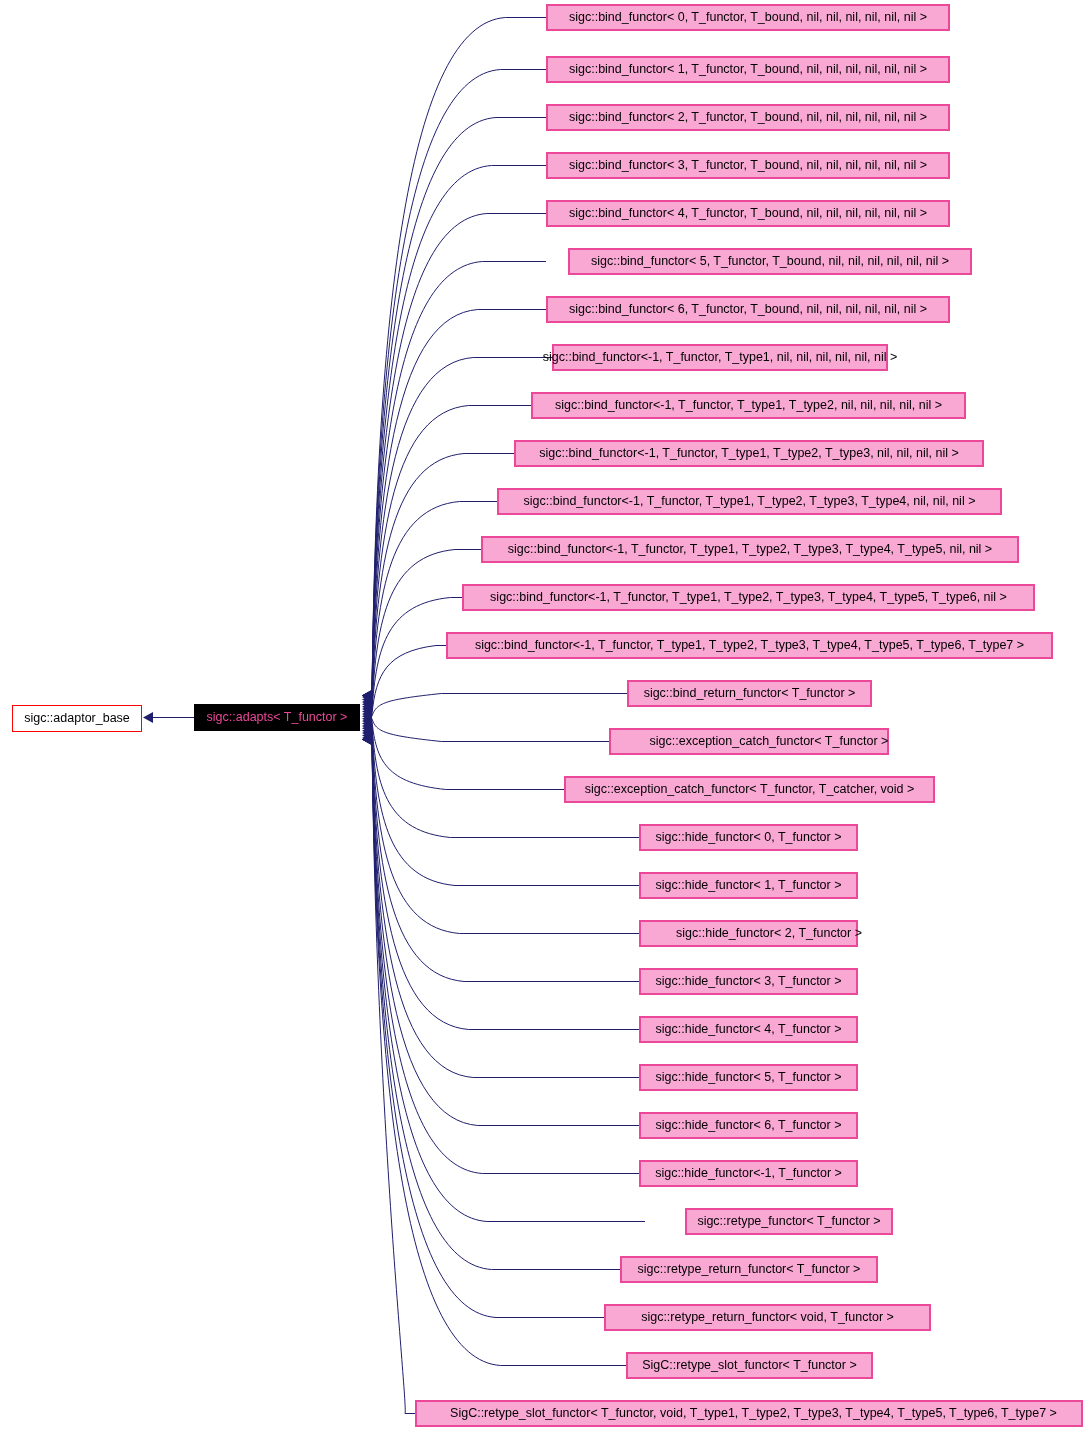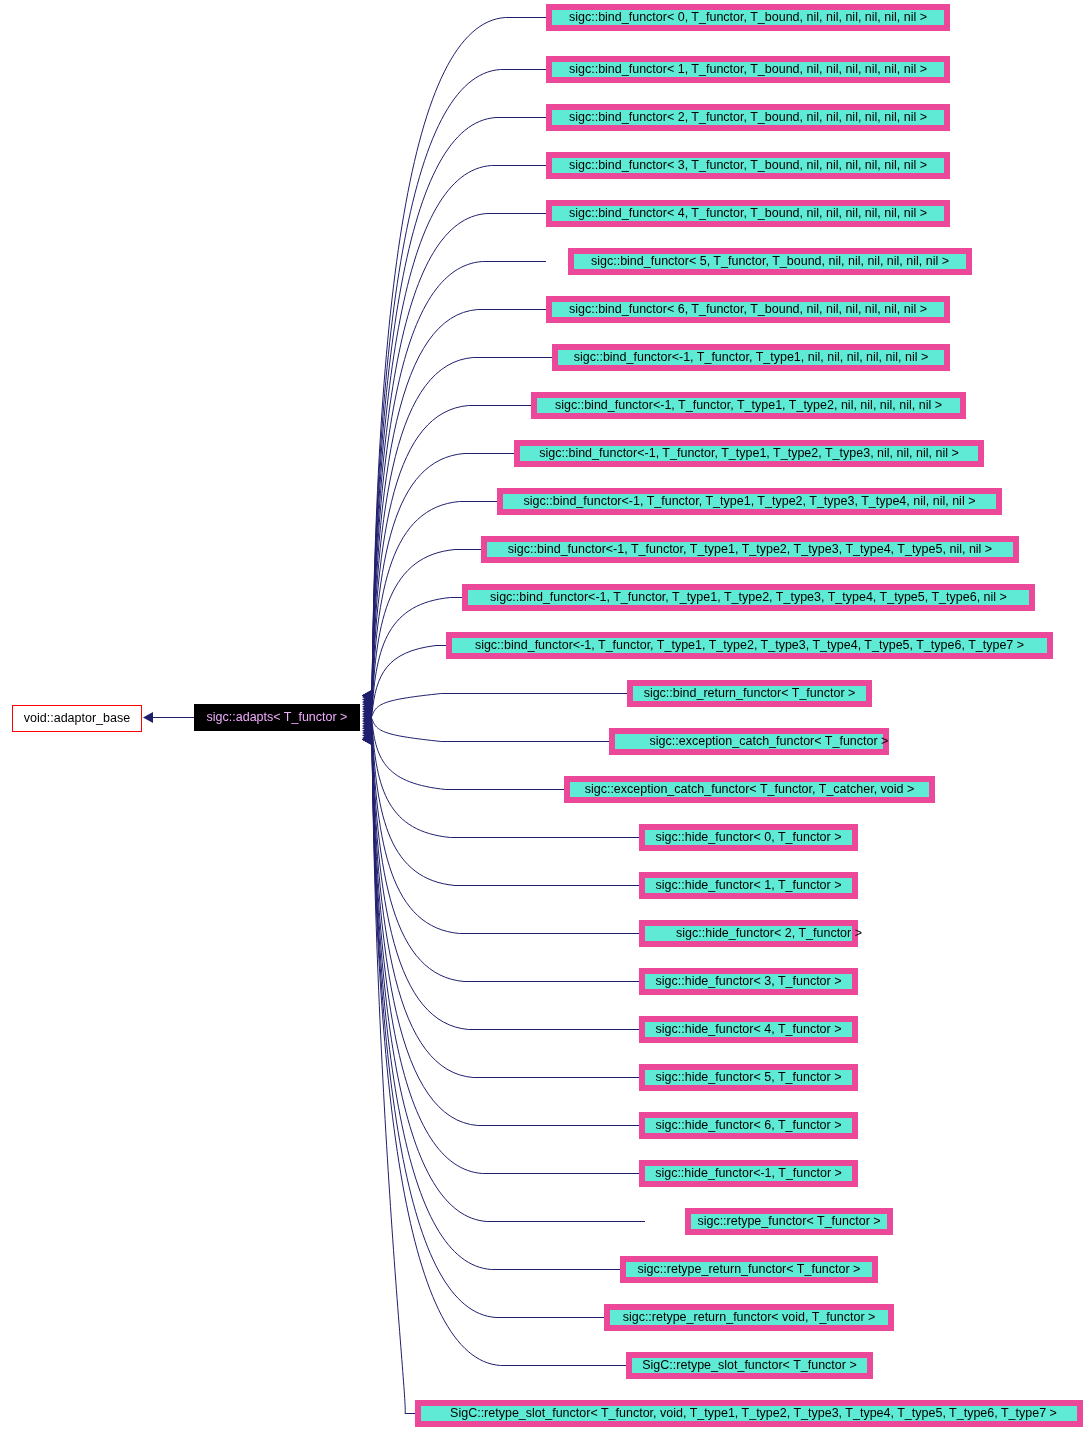--- a/index.html
+++ b/index.html
@@ -25,34 +25,34 @@
   .node{
     position:absolute;
     box-sizing:border-box;
     display:flex;
     align-items:center;
     justify-content:center;
     white-space:nowrap;
     font-size:12.5px;
     line-height:1;
     letter-spacing:0px;
-    background:#5eead4;
-    border:6px solid #ec4899;
+    background:#f9a8d4;
+    border:2px solid #ec4899;
     color:#000000;
     height:27px;
   }
   .node.base{
     border:1px solid #ff0000;
     color:#000000;
     background:#ffffff;
   }
   .node.current{
     background:#000000;
     border:1px solid #000000;
-    color:#f0abfc;
+    color:#ec4899;
   }
   .node span{
     display:block;
     padding:0 7px;
   }
 </style>
 </head>
 <body>
 
 <div id="diagram">
@@ -116,21 +116,21 @@
       <path d="M 372 739.5 C 376 1043.1 403.32 1263.5 491.44 1269.5 L 620 1269.5" fill="none" stroke="#1f1f6e" stroke-width="1"></path>
       <polygon points="362,739.5 372,734 372,745" fill="#1f1f6e"></polygon>
       <path d="M 372 739.5 C 376 1069.5 405 1311.5 496 1317.5 L 604 1317.5" fill="none" stroke="#1f1f6e" stroke-width="1"></path>
       <polygon points="362,739.5 372,734 372,745" fill="#1f1f6e"></polygon>
       <path d="M 372 739.5 C 376 1095.9 406.68 1359.5 500.56 1365.5 L 626 1365.5" fill="none" stroke="#1f1f6e" stroke-width="1"></path>
       <polygon points="362,739.5 372,734 372,745" fill="#1f1f6e"></polygon>
       <path d="M 372 739.5 C 376 1122.3 408.36 1407.5 405 1413.5 L 415 1413.5" fill="none" stroke="#1f1f6e" stroke-width="1"></path>
     </svg>
 
   <div class="node base" id="node-base" style="left: 12px; top: 705px; width: 130px;">
-    <span>void::adaptor_base</span>
+    <span>sigc::adaptor_base</span>
   </div>
 
   <div class="node current" id="node-current" style="left: 194px; top: 704px; width: 166px;">
     <span>sigc::adapts&lt; T_functor &gt;</span>
   </div>
 
   <div id="derived-nodes">
       <div class="node" style="left: 546px; top: 4px; width: 404px;">
         <span>sigc::bind_functor&lt; 0, T_functor, T_bound, nil, nil, nil, nil, nil, nil &gt;</span>
       </div>
@@ -145,21 +145,21 @@
       </div>
       <div class="node" style="left: 546px; top: 200px; width: 404px;">
         <span>sigc::bind_functor&lt; 4, T_functor, T_bound, nil, nil, nil, nil, nil, nil &gt;</span>
       </div>
       <div class="node" style="left: 568px; top: 248px; width: 404px;">
         <span>sigc::bind_functor&lt; 5, T_functor, T_bound, nil, nil, nil, nil, nil, nil &gt;</span>
       </div>
       <div class="node" style="left: 546px; top: 296px; width: 404px;">
         <span>sigc::bind_functor&lt; 6, T_functor, T_bound, nil, nil, nil, nil, nil, nil &gt;</span>
       </div>
-      <div class="node" style="left: 552px; top: 344px; width: 398px;">
+      <div class="node" style="left: 552px; top: 344px; width: 336px;">
         <span>sigc::bind_functor&lt;-1, T_functor, T_type1, nil, nil, nil, nil, nil, nil &gt;</span>
       </div>
       <div class="node" style="left: 531px; top: 392px; width: 435px;">
         <span>sigc::bind_functor&lt;-1, T_functor, T_type1, T_type2, nil, nil, nil, nil, nil &gt;</span>
       </div>
       <div class="node" style="left: 514px; top: 440px; width: 470px;">
         <span>sigc::bind_functor&lt;-1, T_functor, T_type1, T_type2, T_type3, nil, nil, nil, nil &gt;</span>
       </div>
       <div class="node" style="left: 497px; top: 488px; width: 505px;">
         <span>sigc::bind_functor&lt;-1, T_functor, T_type1, T_type2, T_type3, T_type4, nil, nil, nil &gt;</span>
@@ -205,21 +205,21 @@
       </div>
       <div class="node" style="left: 639px; top: 1160px; width: 219px;">
         <span>sigc::hide_functor&lt;-1, T_functor &gt;</span>
       </div>
       <div class="node" style="left: 645px; top: 1208px; width: 208px; margin-left: 40px;">
         <span>sigc::retype_functor&lt; T_functor &gt;</span>
       </div>
       <div class="node" style="left: 620px; top: 1256px; width: 258px;">
         <span>sigc::retype_return_functor&lt; T_functor &gt;</span>
       </div>
-      <div class="node" style="left: 604px; top: 1304px; width: 290px;">
+      <div class="node" style="left: 604px; top: 1304px; width: 327px;">
         <span>sigc::retype_return_functor&lt; void, T_functor &gt;</span>
       </div>
       <div class="node" style="left: 626px; top: 1352px; width: 247px;">
         <span>SigC::retype_slot_functor&lt; T_functor &gt;</span>
       </div>
       <div class="node" style="left: 415px; top: 1400px; width: 668px; padding-left: 9px;">
         <span>SigC::retype_slot_functor&lt; T_functor, void, T_type1, T_type2, T_type3, T_type4, T_type5, T_type6, T_type7 &gt;</span>
       </div>
     </div>
 

